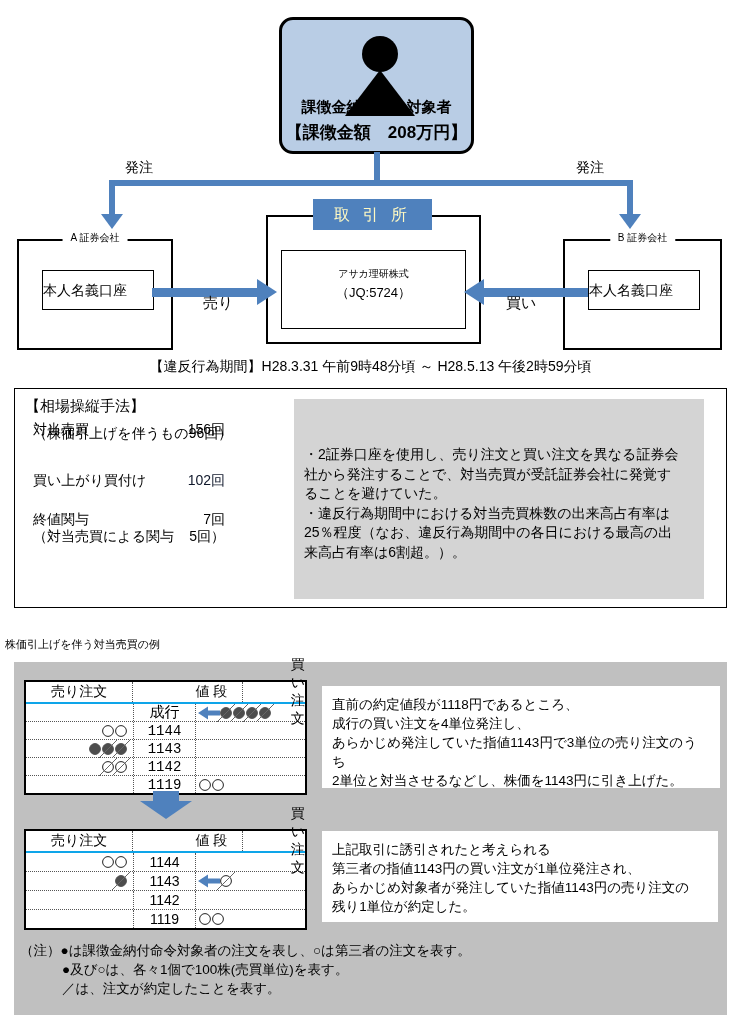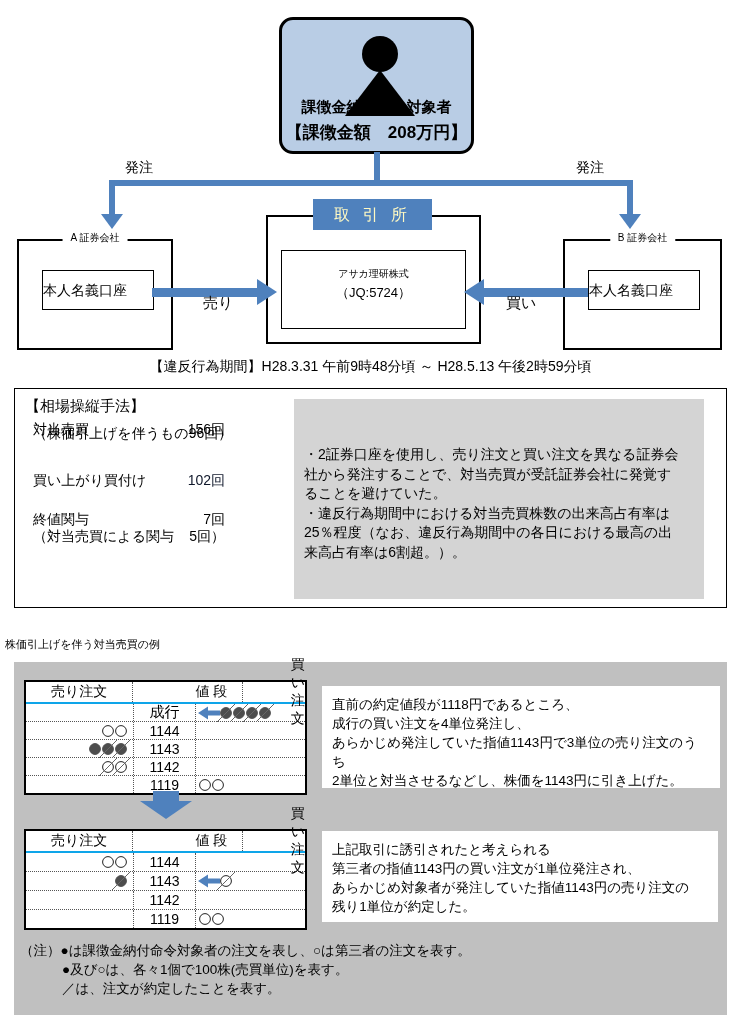--- a/index.html
+++ b/index.html
@@ -76,21 +76,21 @@
   .order-table{position:absolute;width:283px;border:2px solid #000;background:#fff;box-sizing:border-box;}
   .table-1{left:10px;top:18px;}
   .table-2{left:10px;top:167px;}
   .trow{display:flex;align-items:center;}
   .trow .c{box-sizing:border-box;height:100%;display:flex;align-items:center;}
   .c1{width:108px;justify-content:flex-end;padding-right:5px;border-right:1px dotted #555;}
   .c2{width:62px;justify-content:center;border-right:1px dotted #555;font-size:14px;}
   .c3{flex:1;justify-content:flex-start;padding-left:3px;}
   .thead{height:20px;border-bottom:2px solid #0ea5e9;font-size:14px;gap:48px;}
   .thead .c{justify-content:center;padding:0;}
-  .t1 .tdata{height:17px;}
+  .t1 .tdata{height:17px;font-family:Liberation Mono, monospace;}
   .t2 .tdata{height:18px;}
   .tdata{border-bottom:1px dotted #555;}
   .tdata:last-child{border-bottom:none;}
   .price-market{font-size:15px;}
   .mk{display:inline-block;vertical-align:middle;margin-left:-1px;}
   .ex-text-box{position:absolute;background:#fff;box-sizing:border-box;padding:9px 10px;font-size:13.5px;line-height:19px;white-space:pre-line;}
   .ex-box-1{left:308px;top:24px;width:398px;height:102px;}
   .ex-box-2{left:308px;top:169px;width:396px;height:91px;}
   .between-arrow-stem{left:139px;top:129px;width:26px;height:10px;background:#4F81BD;}
   .between-arrow-head{left:126px;top:139px;width:0;height:0;border-left:26px solid transparent;border-right:26px solid transparent;border-top:18px solid #4F81BD;}

